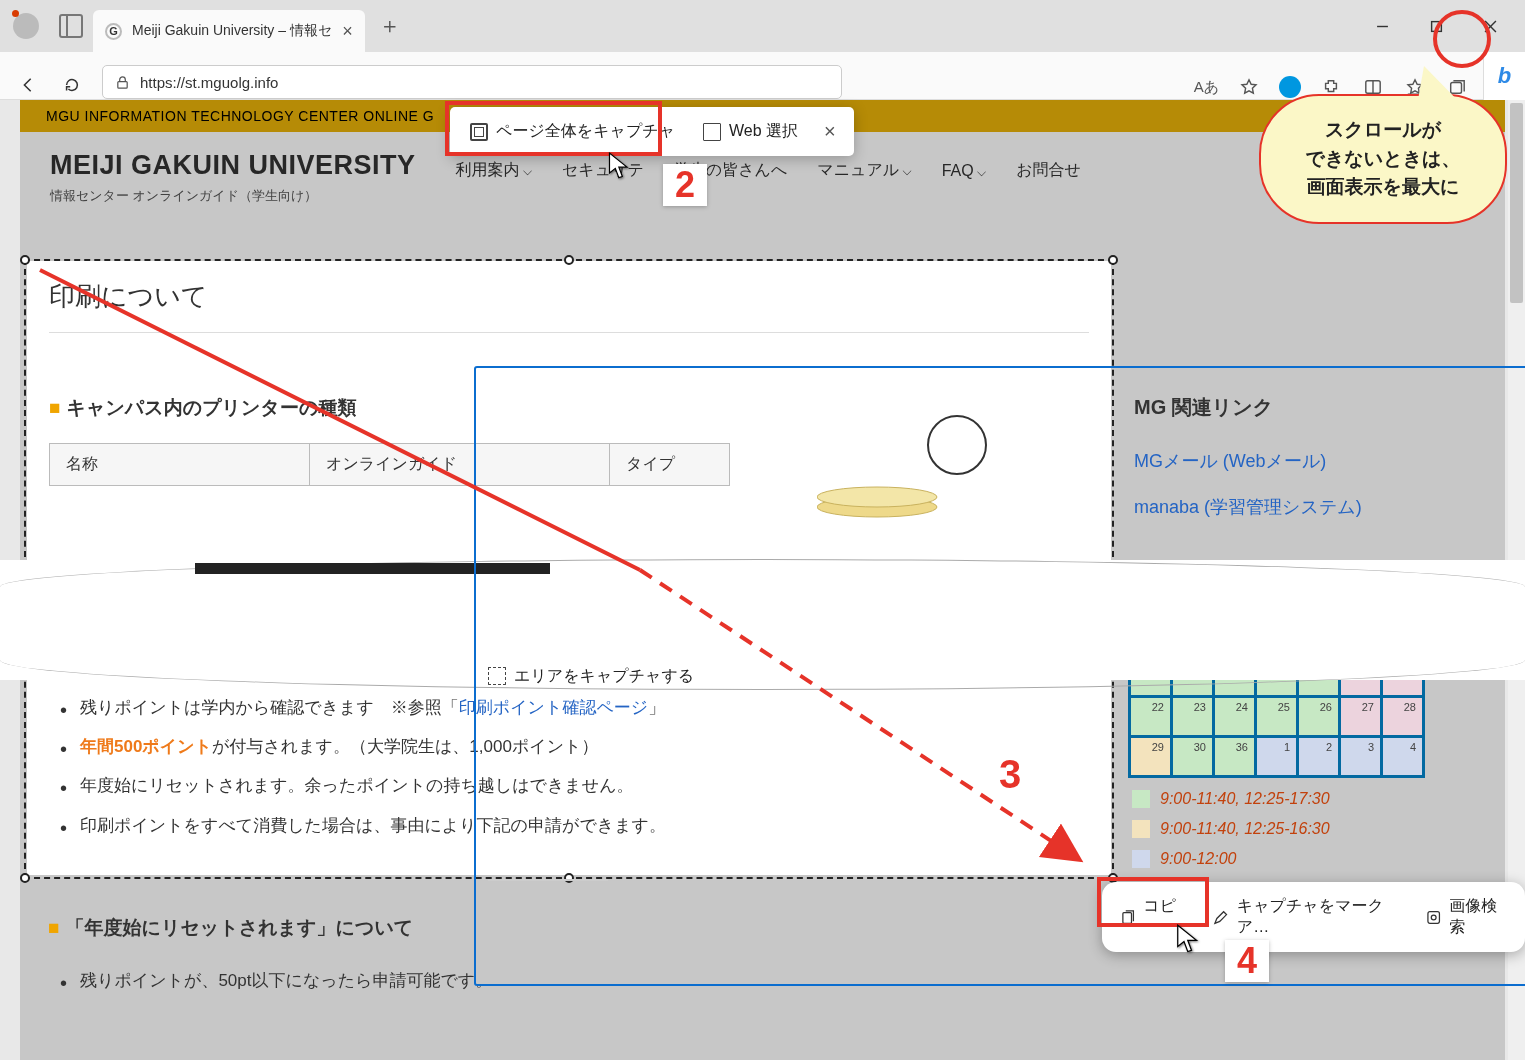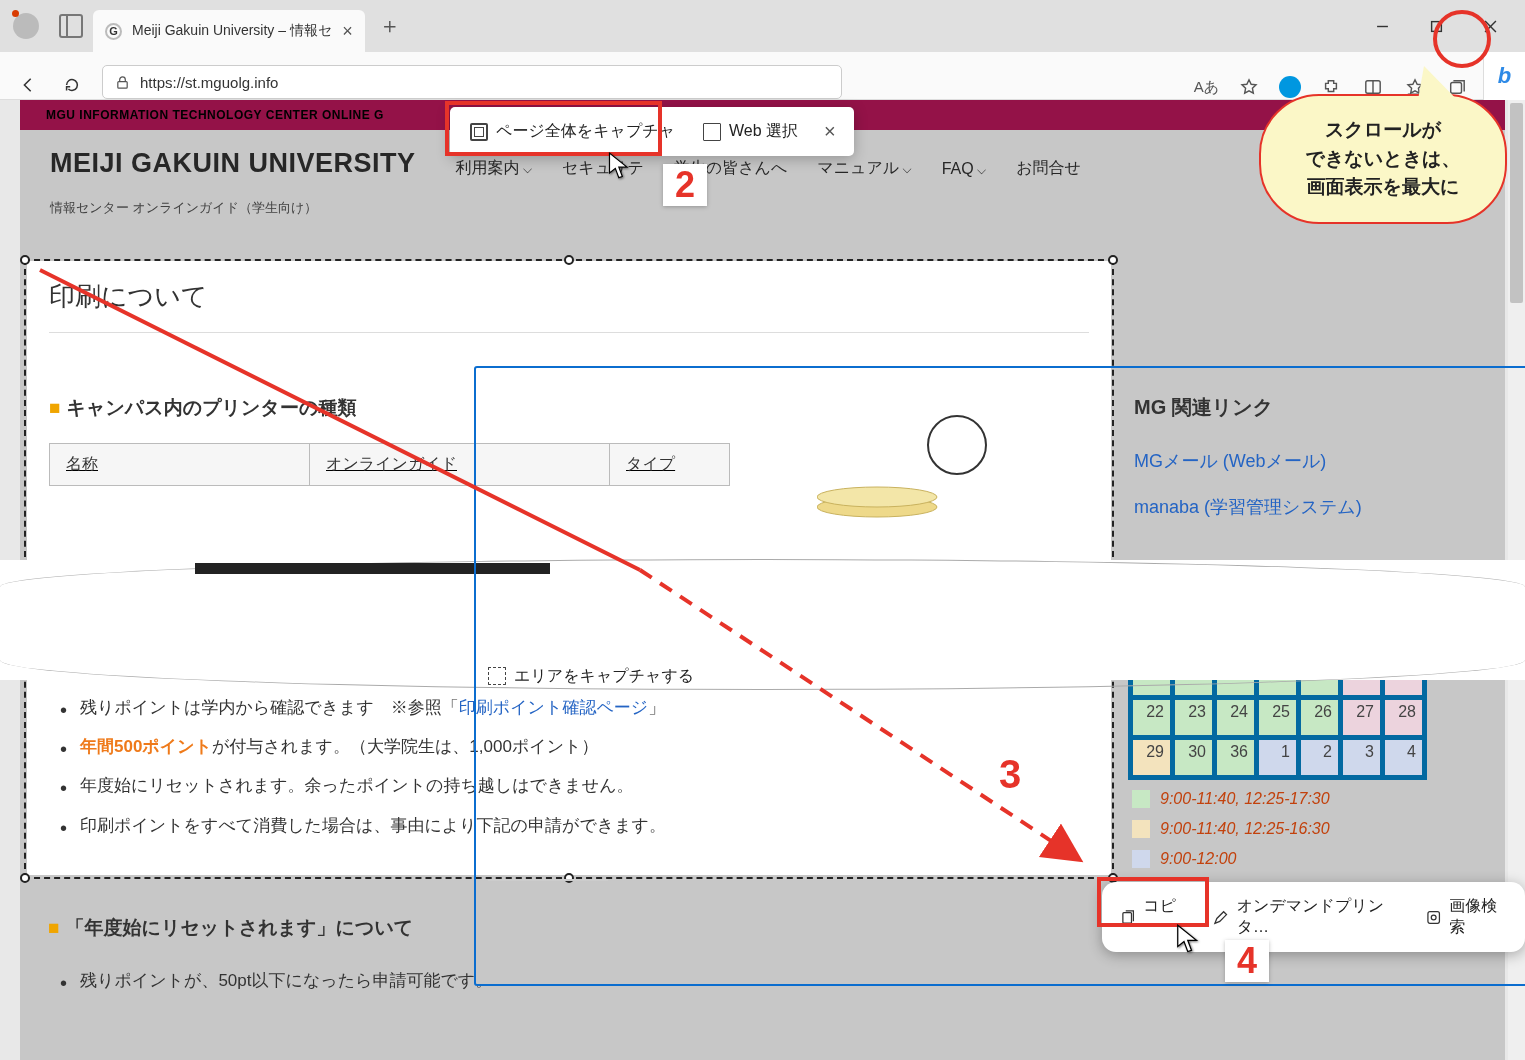--- a/index.html
+++ b/index.html
@@ -30,24 +30,24 @@
 .addr-ico { width: 24px; height: 24px; display: flex; align-items: center; justify-content: center; cursor: pointer; }
 .addr-ico svg { width: 18px; height: 18px; fill: none; stroke: #555; stroke-width: 1.6; }
 .addr-right { margin-left: auto; display: flex; gap: 18px; align-items: center; }
 .skype { width: 22px; height: 22px; border-radius: 50%; background: #0097e0; }
 .bing-side { position: absolute; right: 0; top: 52px; width: 42px; height: 48px; background: #fff; display: flex; align-items: center; justify-content: center; border-left: 1px solid #ddd; }
 .bing-b { font-size: 22px; font-weight: bold; color: #2e8ae6; font-style: italic; }
 
 
 .page { position: absolute; top: 100px; left: 20px; right: 20px; bottom: 0; background: #fff; }
 .dim { position: absolute; inset: 0; background: rgba(0,0,0,0.22); }
-.yellowbar { background: #be185d; color: #000; font-weight: bold; font-size: 12px; padding: 8px 26px; letter-spacing: .5px; }
+.yellowbar { background: #eab308; color: #000; font-weight: normal; font-size: 14px; padding: 8px 26px; letter-spacing: .5px; }
 .header { display: flex; padding: 18px 30px 10px 30px; align-items: flex-start; gap: 40px; }
 .uname { font-size: 27px; font-weight: 600; letter-spacing: .5px; color: #333; }
-.usub { font-size: 13px; color: #555; margin-top: 20px; }
+.usub { font-size: 13px; color: #555; margin-top: 6px; }
 .nav { display: flex; gap: 30px; align-items: center; font-size: 16px; color: #333; margin-top: 10px; }
 .nav span { cursor: pointer; }
 .nav .chev::after { content: " ⌵"; font-size: 12px; }
 
 
 .cap-tb { position: absolute; top: 107px; left: 450px; background: #fff; border-radius: 5px; box-shadow: 0 3px 14px rgba(0,0,0,.25); display: flex; align-items: center; padding: 6px 8px; gap: 4px; z-index: 50; }
 .cap-btn { display: flex; align-items: center; gap: 8px; padding: 8px 12px; font-size: 16px; color: #222; cursor: pointer; border-radius: 3px; }
 .cap-btn.sel { border: 2px solid #0b6dcf; }
 .ic-box { width: 18px; height: 18px; border: 1.5px dashed #444; border-radius: 1px; }
 .ic-full { width: 18px; height: 18px; border: 2px solid #444; border-radius: 2px; display: flex; align-items: center; justify-content: center; }
@@ -69,21 +69,21 @@
 .hdl { position: absolute; width: 10px; height: 10px; border: 2px solid #222; background: #fff; border-radius: 50%; }
 .h-tl { top: -6px; left: -6px; } .h-tm { top: -6px; left: calc(50% - 5px); } .h-tr { top: -6px; right: -6px; }
 .h-ml { top: calc(50% - 5px); left: -6px; } .h-mr { top: calc(50% - 5px); right: -6px; }
 .h-bl { bottom: -6px; left: -6px; } .h-bm { bottom: -6px; left: calc(50% - 5px); } .h-br { bottom: -6px; right: -6px; }
 
 
 .clear { position: absolute; top: 261px; left: 27px; width: 1084px; height: 614px; background: #fff; z-index: 30; padding: 18px 22px; }
 .pgtitle { font-size: 26px; color: #333; padding-bottom: 18px; border-bottom: 1px solid #ddd; }
 .sect { margin-top: 62px; font-size: 19px; font-weight: 700; color: #333; }
 .sect .sq { color: #f0a500; margin-right: 6px; }
-table.pt { margin-top: 22px; border-collapse: collapse; font-size: 16px; text-decoration: underline; }
+table.pt { margin-top: 22px; border-collapse: collapse; font-size: 16px; }
 table.pt th, table.pt td { border: 1px solid #bbb; padding: 10px 16px; text-align: left; background: #fff; }
 table.pt th { background: #f6f6f6; font-weight: 400; color: #333; }
 .lnk { color: #2464c4; }
 .illus { position: absolute; top: 174px; left: 790px; }
 .head { width: 60px; height: 60px; border: 2.5px solid #333; border-radius: 50%; position: absolute; top: -20px; left: 110px; background: #fff; }
 
 
 .gap-top { position: absolute; top: 560px; left: 0; right: 0; height: 120px; background: #fff; z-index: 45; }
 .gap-top::before { content: ""; position: absolute; top: -1px; left: 0; right: 0; height: 28px; border-top: 1px solid #aaa; border-radius: 50% 50% 0 0 / 28px 28px 0 0; }
 .gap-top .sh { position: absolute; top: 3px; left: 195px; width: 355px; height: 11px; background: #222; }
@@ -100,21 +100,21 @@
 .apptitle { font-size: 19px; font-weight: 700; color: #333; margin-top: 20px; }
 .apptitle .sq { color: #f0a500; margin-right: 6px; }
 
 
 .side { position: absolute; top: 394px; left: 1134px; width: 330px; z-index: 5; color: #333; }
 .side h3 { font-size: 20px; font-weight: 700; margin-bottom: 28px; }
 .side a { display: block; font-size: 18px; color: #2464c4; margin-bottom: 22px; }
 
 .cal { position: absolute; top: 655px; left: 1128px; z-index: 5; }
 .cal table { border-collapse: collapse; }
-.cal td { width: 42px; height: 40px; text-align: right; padding: 3px 6px 0 0; font-size: 16px; border: 5px solid #0369a1; color: #444; vertical-align: top; }
+.cal td { width: 42px; height: 40px; text-align: right; padding: 3px 6px 0 0; font-size: 11px; border: 3px solid #0369a1; color: #444; vertical-align: top; }
 .g { background: #c7e8c4; } .o { background: #f3e3bd; } .b { background: #cfd8ec; } .p { background: #ecd3dd; }
 .legend { position: absolute; top: 784px; left: 1132px; z-index: 5; font-size: 16px; color: #c2410c; font-style: italic; }
 .legend div { display: flex; align-items: center; gap: 10px; padding: 6px 0; }
 .legend .sw { width: 18px; height: 18px; }
 
 
 .copytb { position: absolute; top: 882px; left: 1102px; background: #fff; border-radius: 14px; box-shadow: 0 3px 14px rgba(0,0,0,.3); display: flex; align-items: center; padding: 8px 8px; gap: 6px; z-index: 55; }
 .copytb .cb { display: flex; align-items: center; gap: 8px; padding: 6px 10px; font-size: 16px; color: #222; cursor: pointer; }
 .copy-red { position: absolute; top: 877px; left: 1097px; width: 112px; height: 50px; border: 4px solid #e63329; z-index: 56; pointer-events: none; }
 
@@ -390,21 +390,21 @@
     <svg width="17" height="17" viewBox="0 0 16 16">
         <rect x="3" y="3" width="9" height="11" rx="1" fill="none" stroke="#333" stroke-width="1.3"></rect>
         <path d="M6 1h8v11" fill="none" stroke="#333" stroke-width="1.3"></path>
       </svg>
     <span>コピー</span>
   </div>
   <div class="cb">
     <svg width="17" height="17" viewBox="0 0 16 16">
         <path d="M2 14l2-5 7-7 3 3-7 7-5 2z" fill="none" stroke="#333" stroke-width="1.3"></path>
       </svg>
-    <span>オンデマンドプリンタ…</span>
+    <span>キャプチャをマークア…</span>
   </div>
   <div class="cb">
     <svg width="17" height="17" viewBox="0 0 16 16">
         <rect x="2" y="2" width="12" height="12" rx="2" fill="none" stroke="#333" stroke-width="1.3"></rect>
         <circle cx="8" cy="8" r="2.5" fill="none" stroke="#333" stroke-width="1.3"></circle>
       </svg>
     <span>画像検索</span>
   </div>
 </div>
 <div class="copy-red"></div>

